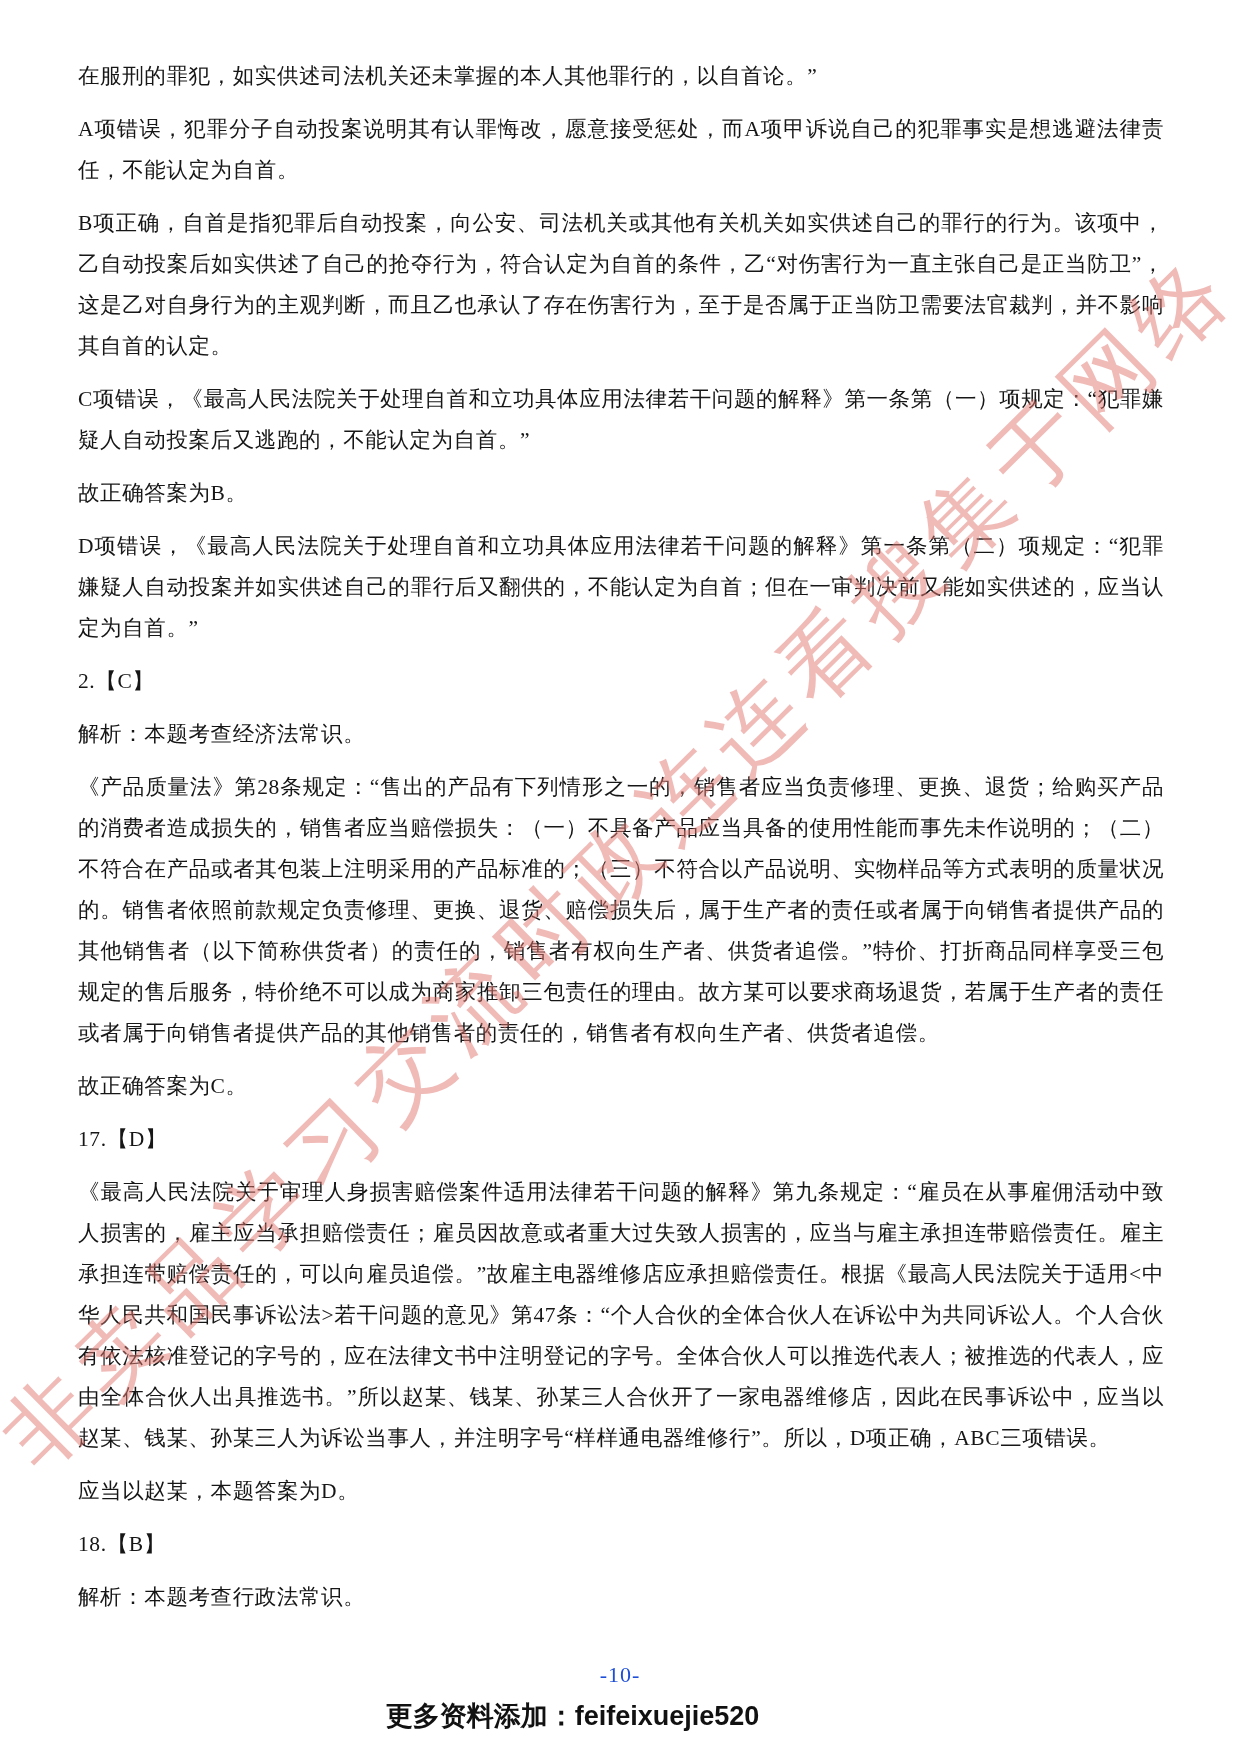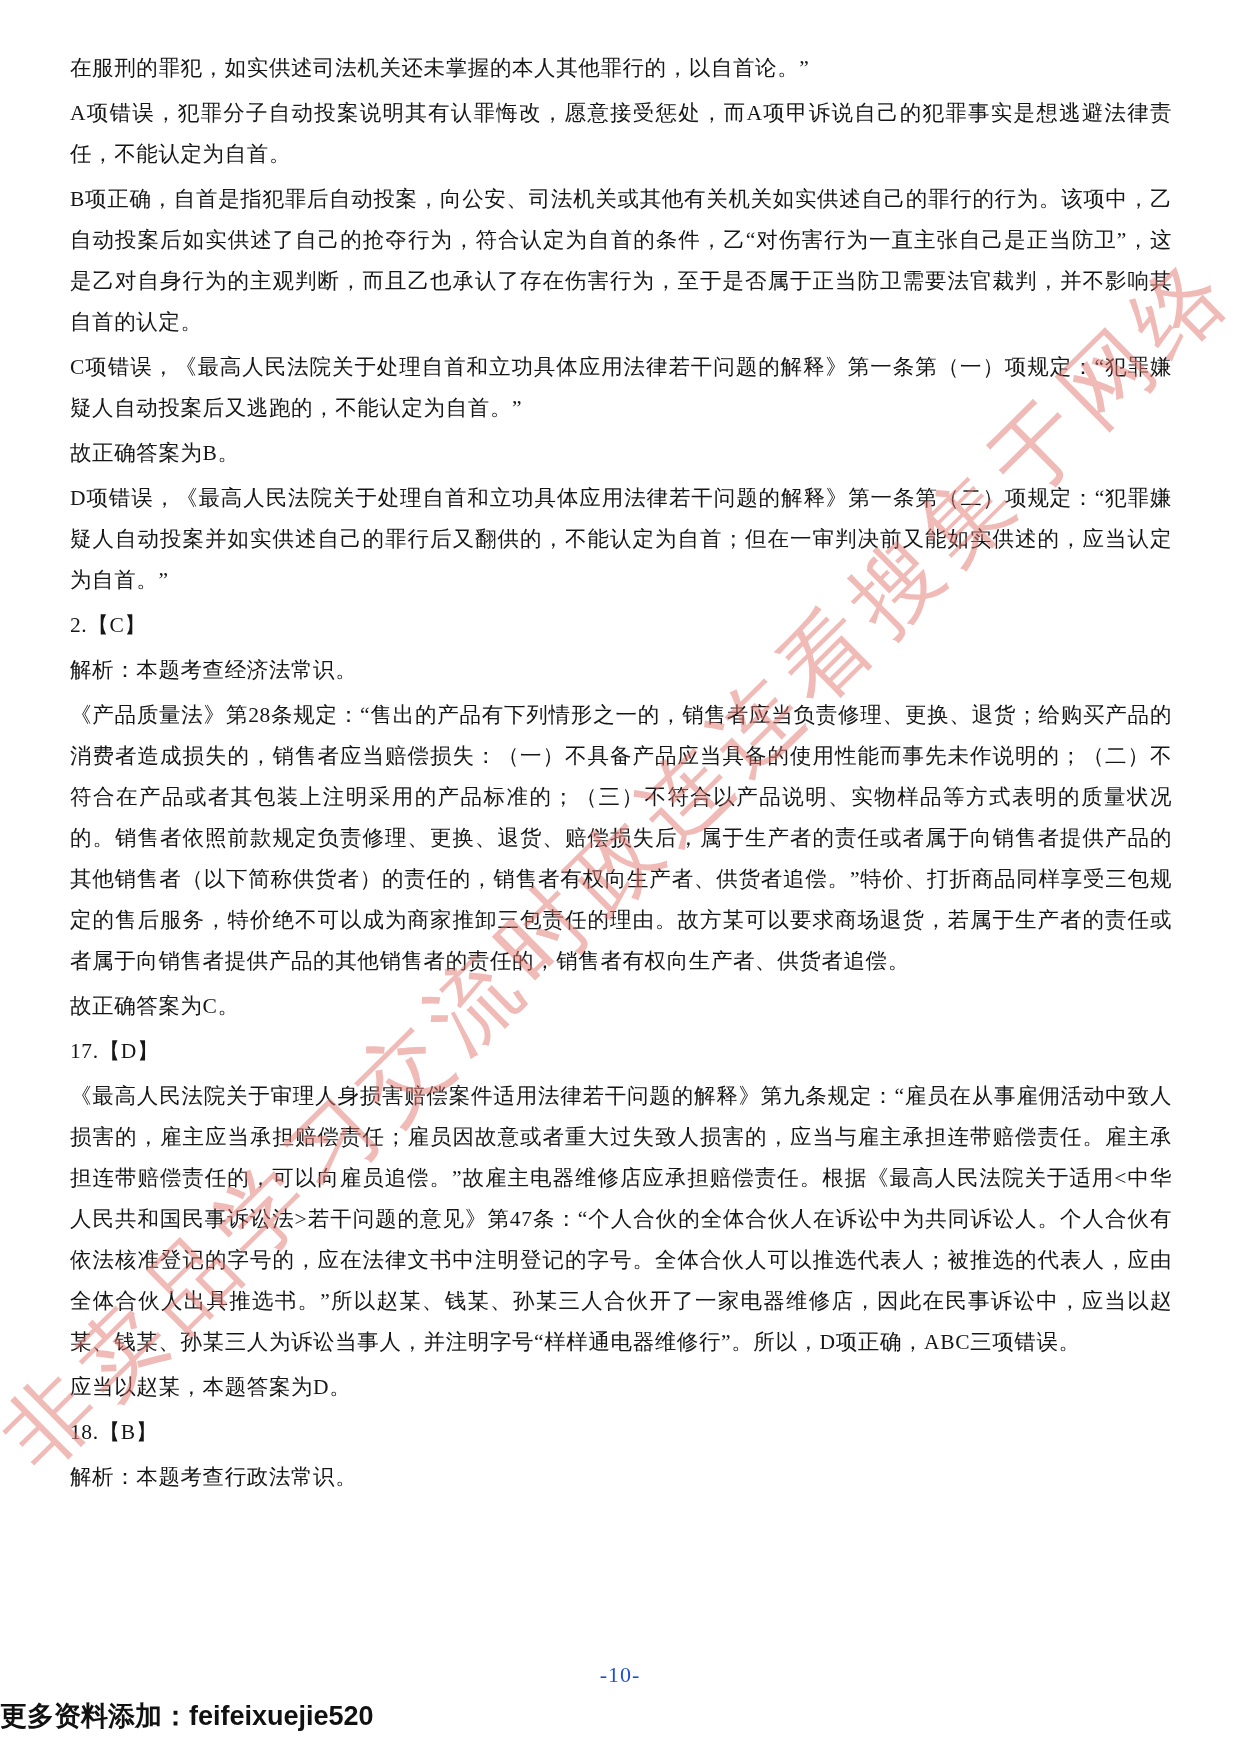--- a/index.html
+++ b/index.html
@@ -13,21 +13,21 @@
     color:#161616;
   }
   .content{
     position:absolute;
     left:66px;top:44px;width:1110px;
     font-size:21.5px;
     line-height:41px;
     text-align:justify;
     letter-spacing:0.6px;
   }
-  .content p{margin:4px;padding:0;}
+  .content p{margin:12px;padding:0;}
   .watermark{
     position:absolute;
     left:-23px;top:1410px;
     transform:rotate(-44.6deg);
     transform-origin:0 0;
     white-space:nowrap;
     font-size:88px;
     letter-spacing:11px;
     font-weight:400;
     color:rgba(226,118,112,0.5);
@@ -38,20 +38,21 @@
     position:absolute;
     left:0;width:1240px;top:1662px;
     text-align:center;
     font-size:22px;
     letter-spacing:1px;
     color:#1d4ed8;
   }
   .footer{
     position:absolute;
     left:0;width:1240px;top:1698px;
+    text-align:center;
     padding-right:95px;
     box-sizing:border-box;
     font-size:27px;
     font-weight:bold;
     color:#111;
   }
   .footer .acct{
     font-family:"Liberation Sans",sans-serif;
     font-weight:bold;
   }

